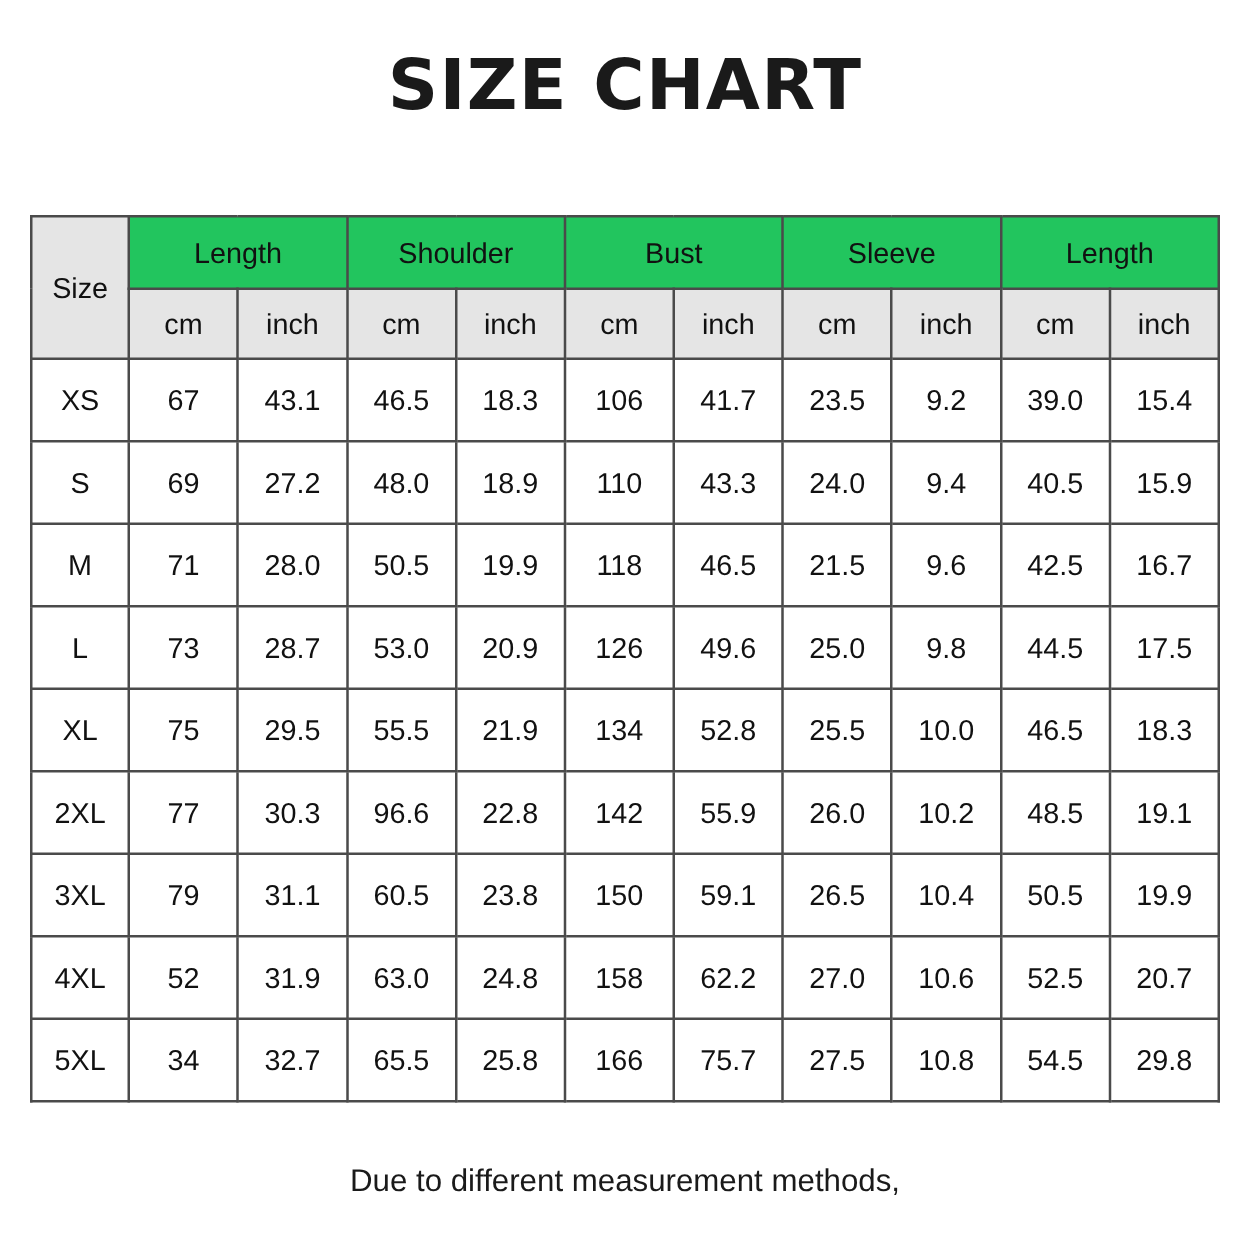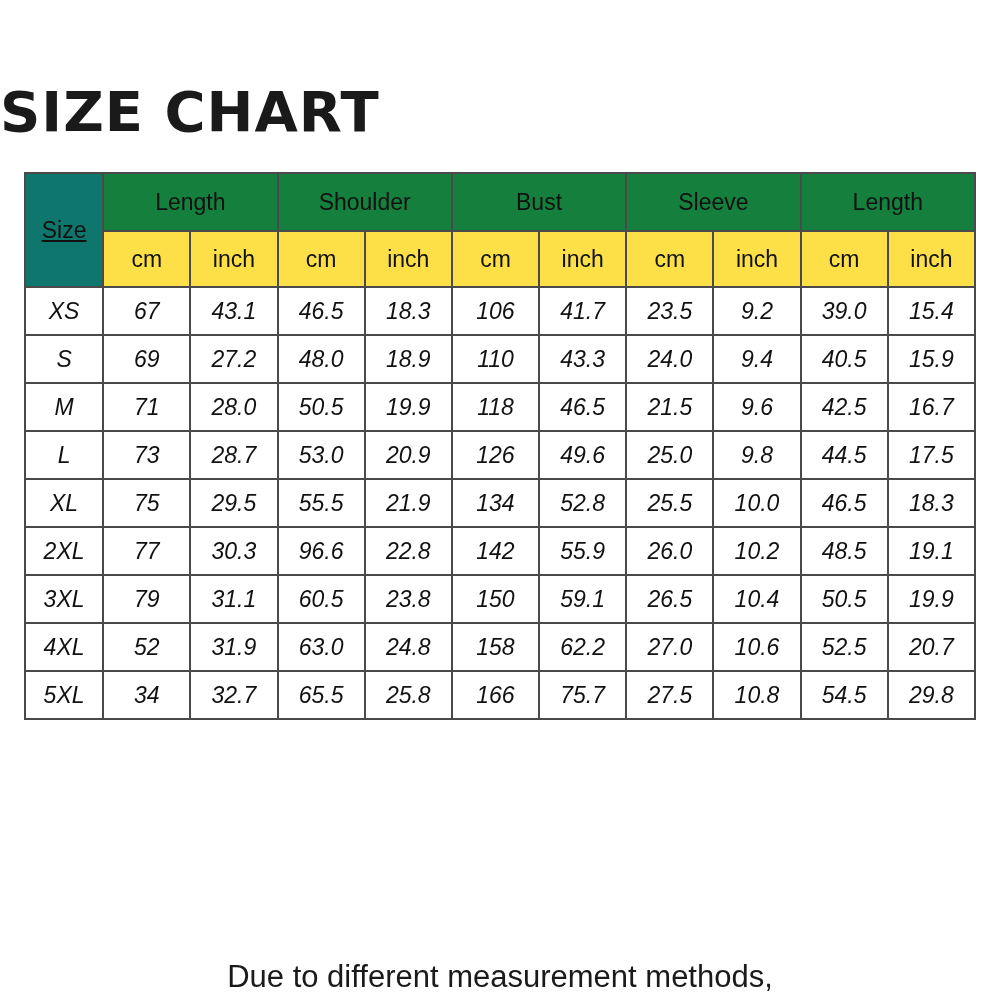--- a/index.html
+++ b/index.html
@@ -11,26 +11,27 @@
     font-family: "Liberation Sans", sans-serif;
     color: #000000;
   }
   .page {
     position: relative;
     width: 1000px;
     height: 1000px;
     box-sizing: border-box;
   }
   .title {
+    text-align: center;
     font-size: 56px;
     font-weight: bold;
     letter-spacing: 1px;
     color: #1a1a1a;
     margin: 0;
-    padding-top: 79px;
+    padding-top: 36px;
     font-family: "DejaVu Sans", sans-serif;
   }
   .table-wrap {
     position: absolute;
     top: 172px;
     left: 24px;
     width: 952px;
   }
   table.size-chart {
     border-collapse: collapse;
@@ -41,54 +42,52 @@
   table.size-chart th {
     border: 2px solid #4a4a4a;
     text-align: center;
     vertical-align: middle;
     font-size: 23px;
     color: #111111;
     padding: 0;
     font-weight: normal;
   }
   .hdr-group {
-    background: #15803d;
+    background: #22c55e;
     font-weight: bold;
     font-size: 25px;
     height: 56px;
   }
   .hdr-unit {
-    background: #fde047;
+    background: #e5e5e5;
     font-size: 22px;
     height: 54px;
   }
   .hdr-size {
-    background: #0f766e;
-    font-weight: bold;
-    font-size: 25px;
-    text-decoration: underline;
+    background: #e5e5e5;
+    font-weight: bold;
+    font-size: 25px;
   }
   tbody tr {
-    height: 48px;
-    font-style: italic;
+    height: 66px;
   }
   tbody td {
     background: #ffffff;
   }
   td.size-cell {
     font-weight: bold;
     font-size: 25px;
   }
   .note {
     position: absolute;
-    bottom: 4px;
+    bottom: 36px;
     left: 0;
     width: 1000px;
     text-align: center;
-    font-size: 31px;
+    font-size: 25px;
     line-height: 38px;
     color: #1a1a1a;
   }
   .note div { white-space: nowrap; }
 </style>
 </head>
 <body>
 
 <div class="page">
 

